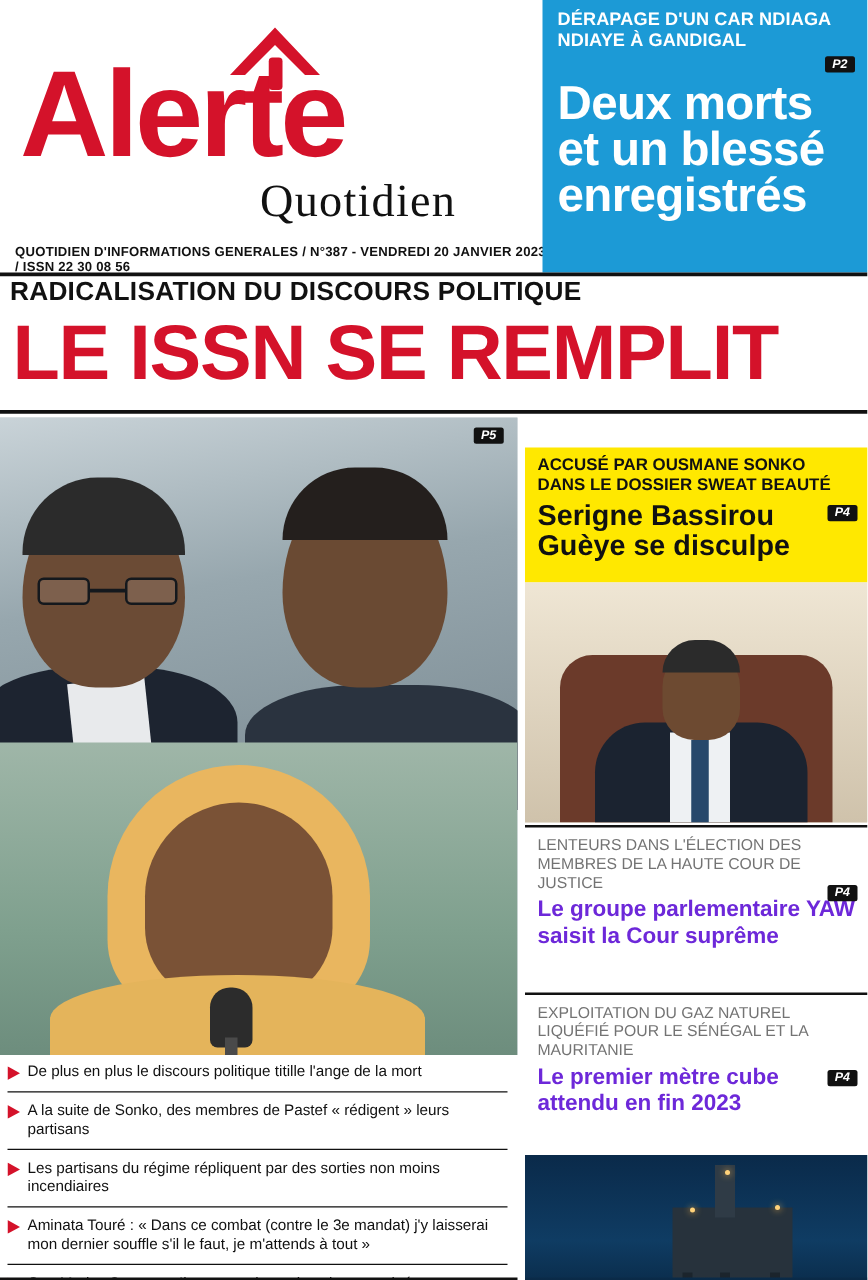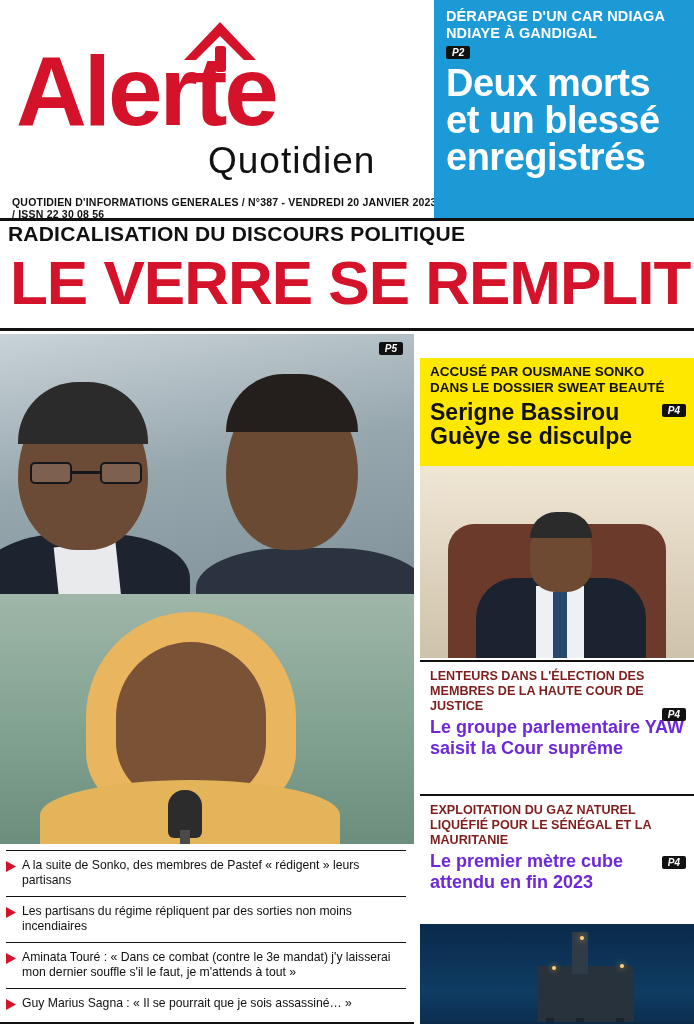--- a/index.html
+++ b/index.html
@@ -24,20 +24,21 @@
     position: absolute;
     left: 4px; top: 26px;
   }
   .logo-sub {
     position: absolute;
     left: 196px; top: 124px;
     font-size: 37px;
     font-weight: normal;
     color: #111;
     letter-spacing: 1px;
+    font-family: Liberation Serif, serif;
   }
   
   .roof {
     position: absolute;
     left: 170px; top: 4px;
     width: 76px; height: 64px;
   }
   .roof svg { display:block; }
 
   .strapline {
@@ -53,21 +54,21 @@
   }
   .blue-kicker {
     font-size: 14.5px; font-weight: bold; line-height: 17px;
     text-transform: uppercase; letter-spacing: 0.1px;
   }
   .pagebadge {
     display: inline-block; background: #111; color: #fff;
     font-size: 10px; font-weight: bold; font-style: italic;
     padding: 1px 6px; border-radius: 2px; vertical-align: middle;
   }
-  .blue-badge-row { margin-top: 1px; }
+  .blue-badge-row { text-align: right; margin-top: 1px; }
   .blue-head {
     margin-top: 4px;
     font-size: 38px; font-weight: bold; line-height: 37px;
     letter-spacing: -0.5px;
   }
 
   
   .lead-kicker {
     position: absolute; left: 0; top: 222px; width: 659px;
     font-size: 21px; font-weight: bold; color: #111;
@@ -148,21 +149,21 @@
   }
   .p2-wall { position:absolute; inset:0; background: linear-gradient(180deg,#efe6d4,#cfc2ab); }
   .p2-chair { position:absolute; left: 28px; top: 58px; width: 218px; height: 134px; background:#6b3a2a; border-radius: 26px 26px 0 0; }
   .p2-suit { position:absolute; left: 56px; top: 112px; width: 170px; height: 80px; background:#1b2330; border-radius: 40px 40px 0 0; }
   .p2-shirt { position:absolute; left: 116px; top: 120px; width: 48px; height: 72px; background:#eef1f3; }
   .p2-tie { position:absolute; left: 133px; top: 126px; width: 14px; height: 66px; background:#27486b; }
   .p2-face { position:absolute; left: 110px; top: 52px; width: 62px; height: 74px; background:#6d4a31; border-radius: 32px 32px 26px 26px; }
   .p2-hair { position:absolute; left: 110px; top: 46px; width: 62px; height: 26px; background:#2b2b2b; border-radius: 30px 30px 0 0; }
 
   .blk { position: absolute; left: 0; width: 274px; padding: 5px 8px 4px 10px; }
-  .blk .k { font-size: 12.6px; font-weight: bold; line-height: 15px; text-transform: uppercase; color:#7f1d1d; }
+  .blk .k { font-size: 12.6px; font-weight: normal; line-height: 15px; text-transform: uppercase; color:#737373; }
   .blk .h { margin-top: 3px; font-size: 18px; font-weight: bold; line-height: 21px; color:#6d28d9; }
   .blk .b { position: absolute; right: 8px; }
 
   .story3 { top: 306px; height: 128px; }
   .story4 { top: 440px; height: 124px; }
   .hr-thin { position: absolute; left: 0; width: 274px; height: 2px; background: #111; }
 
   .photo-3 {
     position: absolute; left: 0; top: 566px; width: 274px; height: 124px;
     background: linear-gradient(180deg,#0a2a4a 0%,#0f3c63 55%,#07233d 100%);
@@ -198,21 +199,21 @@
   <div class="blue-box">
     <div class="blue-kicker">DÉRAPAGE D'UN CAR NDIAGA NDIAYE À GANDIGAL</div>
     <div class="blue-badge-row">
       <span class="pagebadge">P2</span>
     </div>
     <div class="blue-head">Deux morts et un blessé enregistrés</div>
   </div>
 
   <div class="rule" style="top:218px;"></div>
   <div class="lead-kicker">RADICALISATION DU DISCOURS POLITIQUE</div>
-  <div class="lead-title">LE VERRE SE REMPLIT</div>
+  <div class="lead-title">LE ISSN SE REMPLIT</div>
   <div class="rule" style="top:328px;"></div>
 
   <div class="photo-main">
     <div class="pm-top">
       <div class="suit man1-suit"></div>
       <div class="man1-shirt"></div>
       <div class="face man1-face"></div>
       <div class="man1-hair"></div>
       <div class="glasses">
         <span class="lens l1"></span>
@@ -227,20 +228,28 @@
     <div class="pm-bottom">
       <div class="woman-head"></div>
       <div class="woman-face"></div>
       <div class="woman-body"></div>
       <div class="mic"></div>
       <div class="mic-stem"></div>
     </div>
   </div>
 
   <div class="bullets">
+    <div class="bullet">
+      <span class="tri">
+        <svg width="10" height="11" viewBox="0 0 10 11">
+            <path d="M0 0 L10 5.5 L0 11 Z" fill="#d4122a"></path>
+          </svg>
+      </span>
+      <p>De plus en plus le discours politique titille l'ange de la mort</p>
+    </div>
     <div class="bsep"></div>
     <div class="bullet">
       <span class="tri">
         <svg width="10" height="11" viewBox="0 0 10 11">
             <path d="M0 0 L10 5.5 L0 11 Z" fill="#d4122a"></path>
           </svg>
       </span>
       <p>A la suite de Sonko, des membres de Pastef « rédigent » leurs partisans</p>
     </div>
     <div class="bsep"></div>

